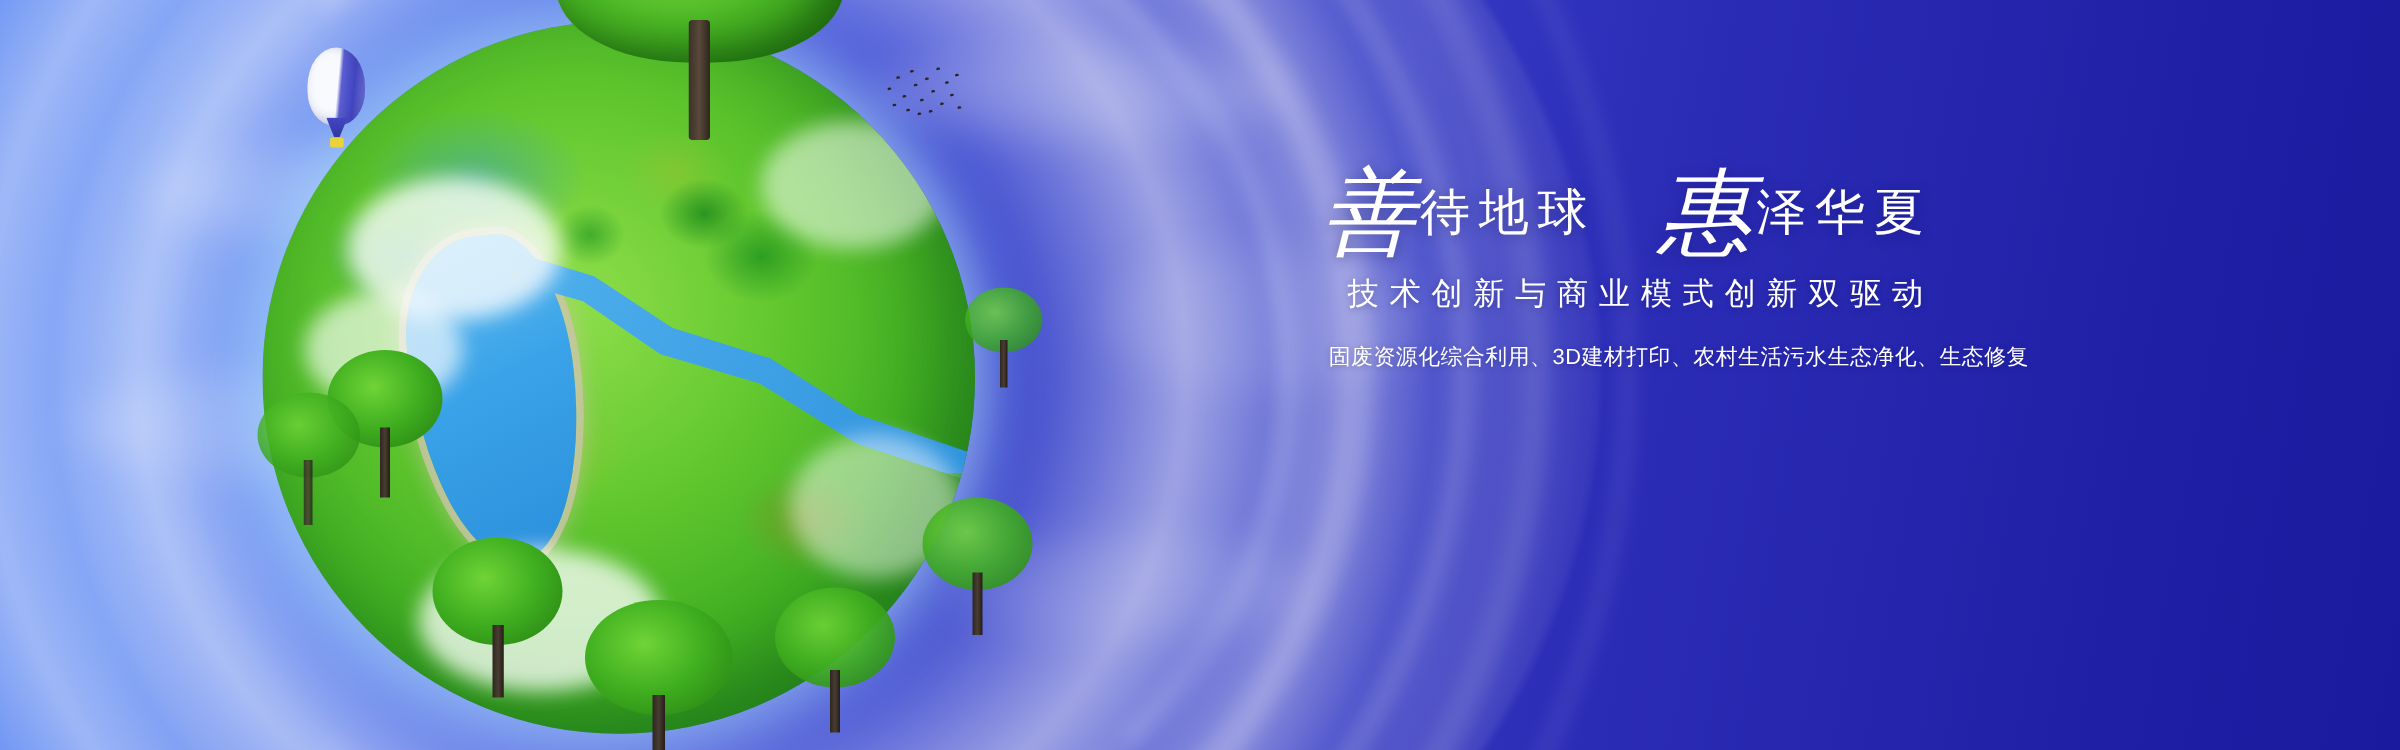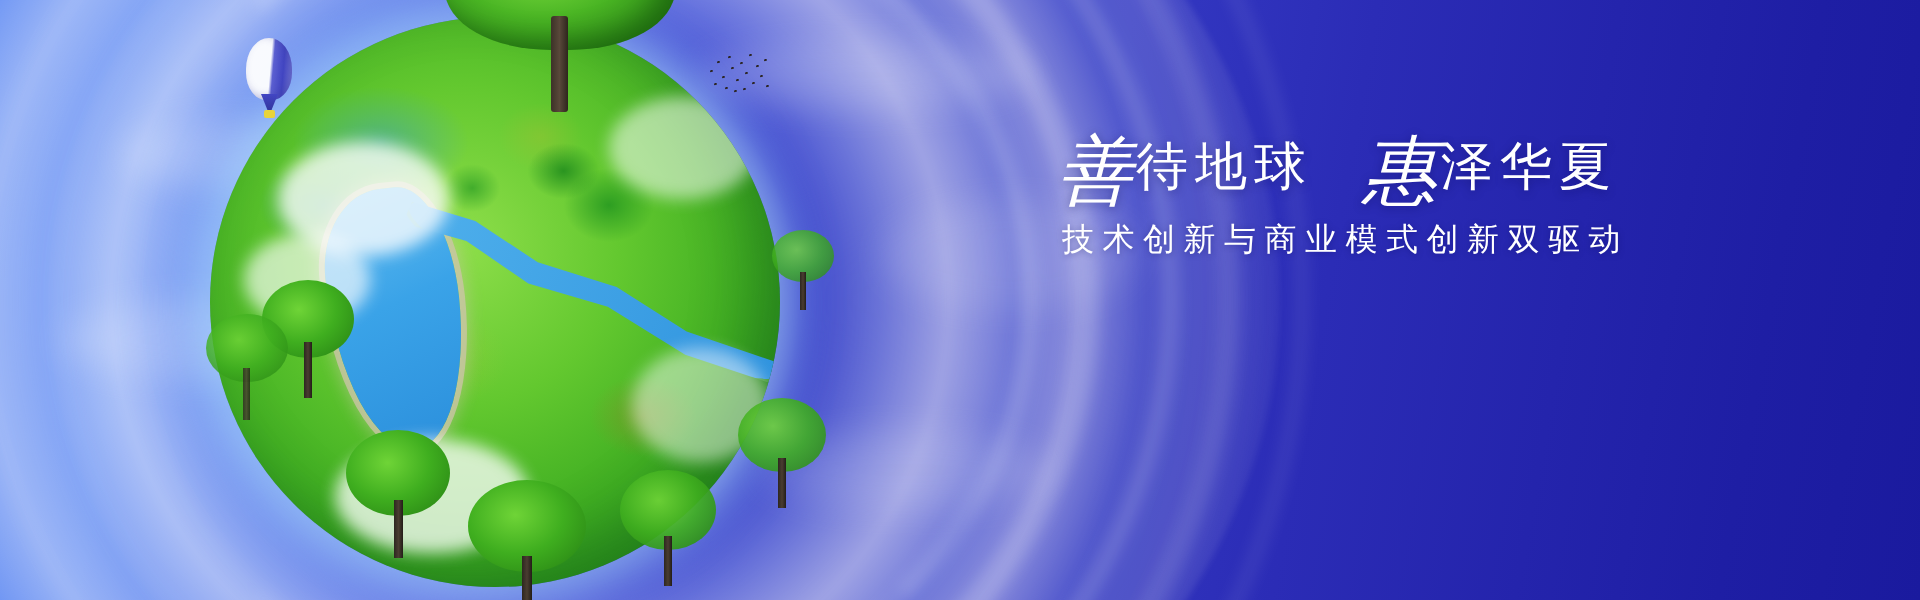--- a/index.html
+++ b/index.html
@@ -135,27 +135,27 @@
     text-shadow:0 2px 10px rgba(10,10,80,.38);
     line-height:1; margin-bottom:16px;
   }
   #headline .big {
     font-family:"Liberation Serif","DejaVu Serif",serif;
     font-size:74px; font-weight:400; font-style:italic;
     letter-spacing:0px; position:relative; top:6px;
   }
   #headline .small {
     font-family:"Liberation Serif","DejaVu Serif",serif;
-    font-size:52px; font-weight:400; letter-spacing:7px;
+    font-size:40px; font-weight:400; letter-spacing:7px;
     position:relative; top:-6px; margin-left:4px;
   }
   #headline .gap { display:inline-block; width:50px; }
   #subtitle {
-    color:#ffffff; font-size:32px; letter-spacing:8.5px;
-    white-space:nowrap; margin-left:4px; margin-top:6px;
+    color:#ffffff; font-size:25px; letter-spacing:8.5px;
+    white-space:nowrap; margin-left:20px; margin-top:6px;
     text-shadow:0 1px 6px rgba(10,10,80,.35);
   }
   #description {
     color:#ffffff; font-size:17.5px; letter-spacing:.4px;
     white-space:nowrap; margin-left:5px; margin-top:22px;
     text-shadow:0 1px 5px rgba(10,10,80,.3);
   }
   #cta {
     display:inline-flex; align-items:center; justify-content:center;
     margin-left:5px; margin-top:25px;
@@ -263,16 +263,17 @@
   </div>
 
   <div id="content">
 
     <div id="headline">
       <span class="big">善</span><span class="small">待地球</span><span class="gap"></span><span class="big">惠</span><span class="small">泽华夏</span>
     </div>
 
     <div id="subtitle">技术创新与商业模式创新双驱动</div>
 
+    <div id="description">固废资源化综合利用、3D建材打印、农村生活污水生态净化、生态修复</div>
 
 
   </div>
 </div>
 
 </body></html>

